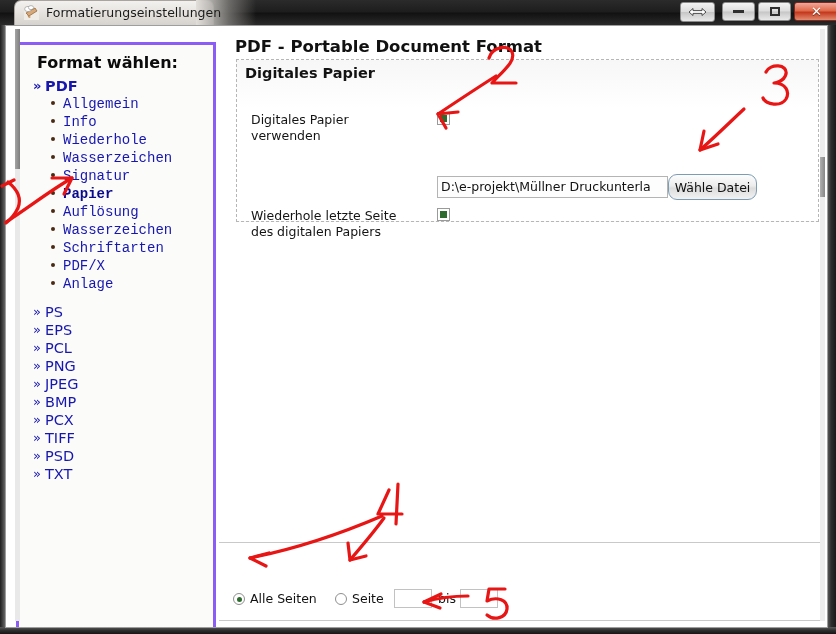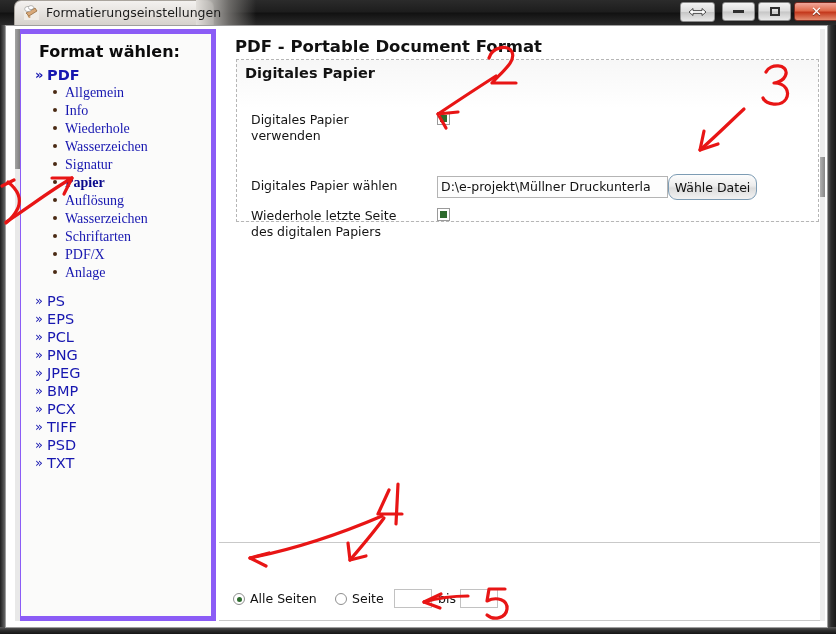--- a/index.html
+++ b/index.html
@@ -122,24 +122,24 @@
   }
   .frame-shadow-left {
     position: absolute; left: 0px; top: 25px;
     width: 5px; height: 609px;
     background: linear-gradient(270deg,#666 0%, #3a3a3a 60%, #1e1e1e 100%);
   }
 
   
   .sidebar {
     position: absolute;
-    left: 10px; top: 3px;
+    left: 10px; top: 16px;
     width: 200px; height: 592px;
     background: #fbfbfa;
-    border: 5px solid #8b5cf6;
+    border: 3px solid #8b5cf6;
     box-sizing: border-box;
     overflow: hidden;
   }
   .sidebar-scroll-track {
     position: absolute; left: 9px; top: 3px;
     width: 5px; height: 592px;
     background: #e9e9e9;
   }
   .sidebar-scroll-thumb {
     position: absolute; left: 9px; top: 3px;
@@ -167,21 +167,21 @@
     position: absolute; left: 14px; top: 1px;
     color: #1717b0; font-size: 13px;
   }
   .nav-top.active { font-weight: bold; }
   .nav-sub {
     font-size: 14px;
     color: #1717b0;
     padding: 1px 0 1px 44px;
     position: relative;
     white-space: nowrap;
-    font-family: Liberation Serif, serif;
+    font-family: Liberation Mono, monospace;
   }
   .nav-sub .bullet {
     position: absolute; left: 32px; top: 6px;
     width: 4px; height: 4px; border-radius: 50%;
     background: #4a2a13;
   }
   .nav-sub.active { font-weight: bold; color: #0a0a8c; }
   .nav-gap { height: 10px; }
 
   
@@ -403,21 +403,20 @@
           <div class="groupbox-title">Digitales Papier</div>
 
           <div class="field-label" style="left:14px; top:52px; width:175px;">
             <span>Digitales Papier</span><br>
             <span>verwenden</span>
           </div>
           <div class="chk" style="left:200px; top:52px;">
             <span class="inner"></span>
           </div>
 
-          <div class="field-label" style="left:14px; top:118px; width:185px;">Digitales Papier wählen</div>
 
           <div class="pathbox">D:\e-projekt\Müllner Druckunterla</div>
 
           <div class="btn btn-waehle">Wähle Datei</div>
 
           <div class="field-label" style="left:14px; top:148px; width:190px;">
             <span>Wiederhole letzte Seite</span><br>
             <span>des digitalen Papiers</span>
           </div>
           <div class="chk" style="left:200px; top:148px;">

